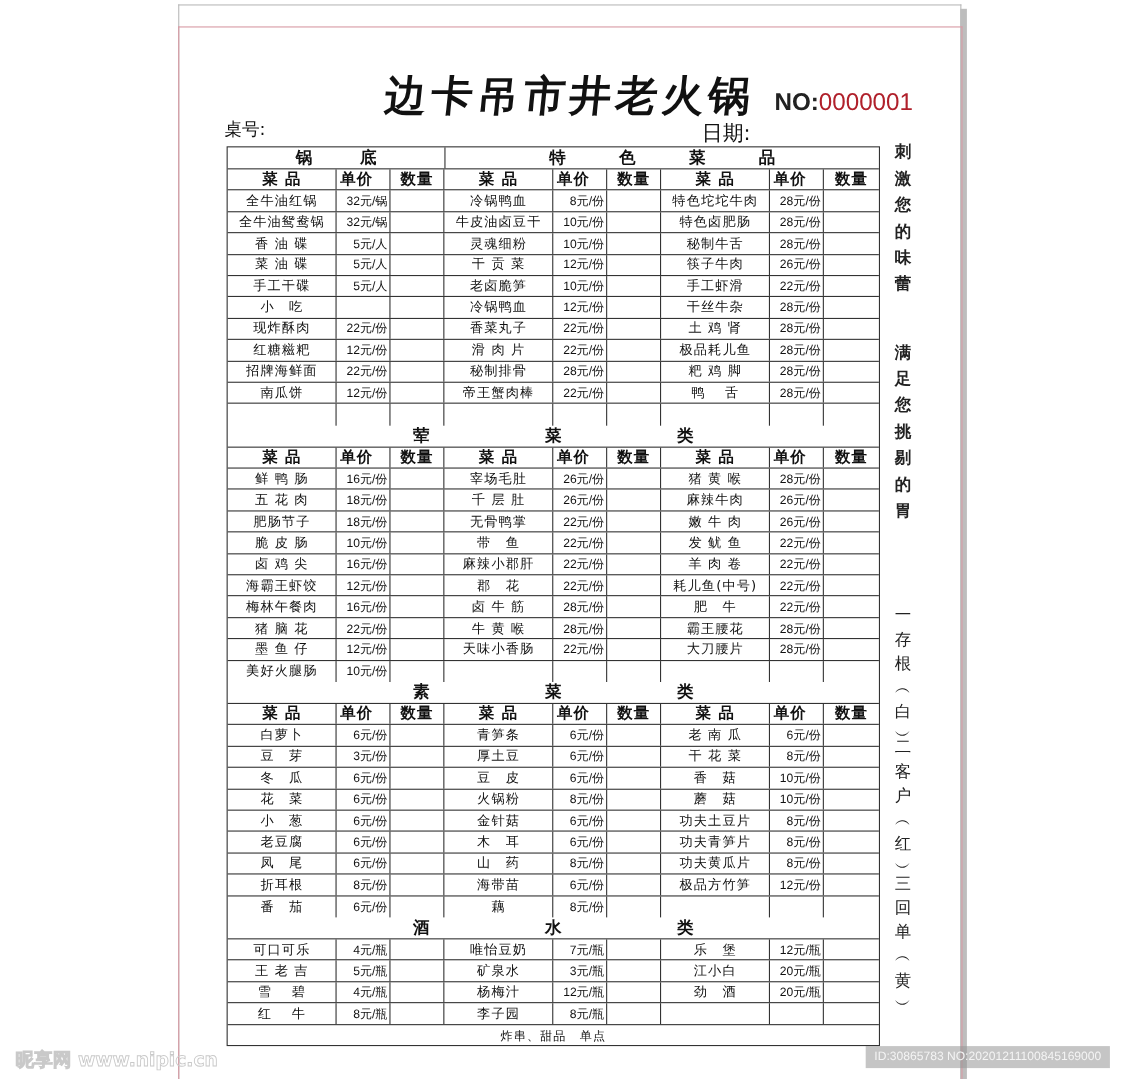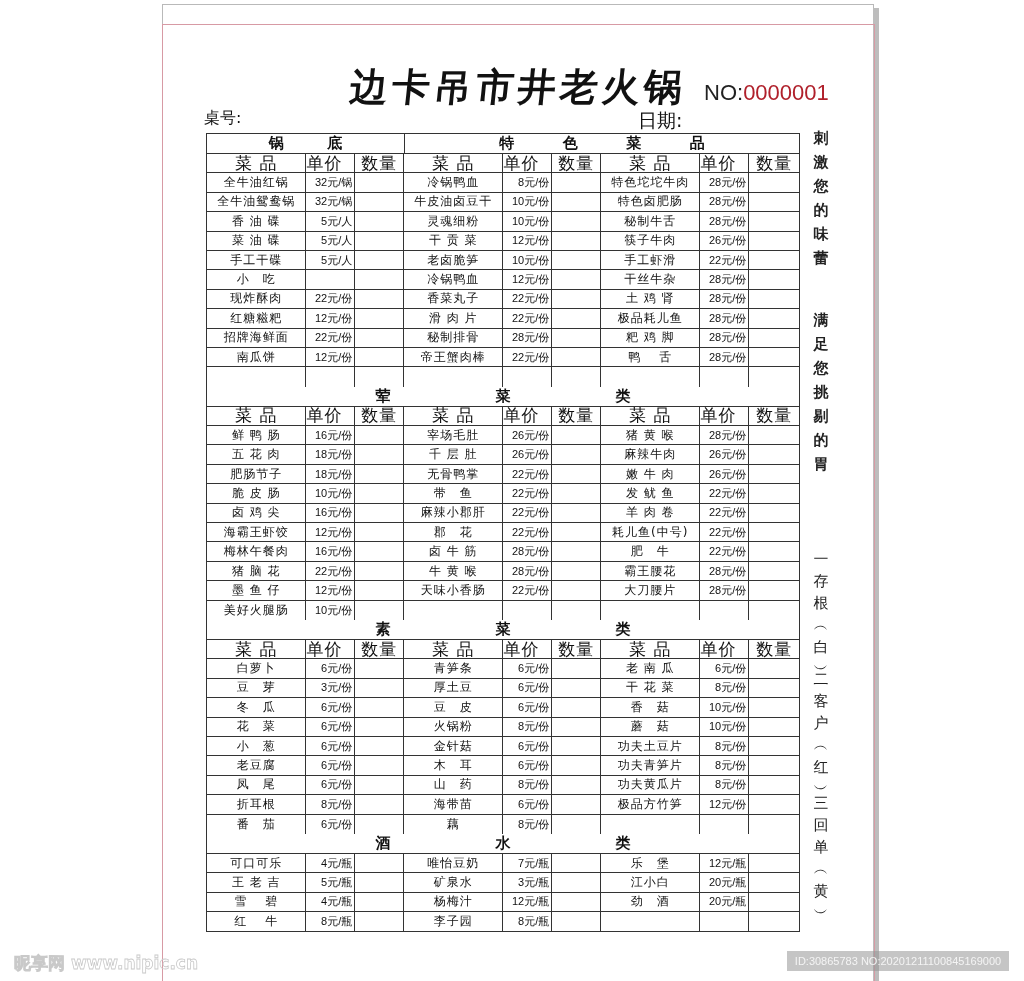--- a/index.html
+++ b/index.html
@@ -18,21 +18,21 @@
     position: absolute; left: 162px; top: 24px; width: 711px; height: 957px;
     border-top: 1px solid #d79aa4; border-left: 1px solid #d79aa4; border-right: 1px solid #d79aa4;
     pointer-events: none;
   }
   .title {
     position: absolute; left: 350px; top: 62px; font-family: "DejaVu Serif", "Liberation Serif", serif;
     font-size: 38px; font-weight: bold; letter-spacing: 4px; color: #111; white-space: nowrap;
     transform: skewX(-6deg);
   }
   .no-wrap { position: absolute; left: 704px; top: 80px; font-size: 22px; white-space: nowrap; font-family: "Liberation Sans", sans-serif; }
-  .no-label { color: #222; }
+  .no-label { color: #222; font-weight: bold; }
   .no-value { color: #b0202b; }
   .table-no { position: absolute; left: 204px; top: 108px; font-size: 16px; white-space: nowrap; }
   .date { position: absolute; left: 638px; top: 108px; font-size: 19px; white-space: nowrap; }
 
   .menu {
     position: absolute; left: 206px; top: 133px; width: 594px;
     border: 1.5px solid #333; box-sizing: border-box;
   }
   .sec-head {
     height: 19px; display: flex; border-bottom: 1px solid #333;
@@ -43,21 +43,21 @@
   .sec-head .right { flex: 1; padding: 0 70px; }
   .sec-head.full { justify-content: center; }
   .sec-head.full .part { width: 360px; padding: 0; }
   .row { display: flex; height: 19.4px; border-bottom: 1px solid #333; box-sizing: border-box; }
   .row:last-child { border-bottom: none; }
   .cell { border-right: 1px solid #333; box-sizing: border-box; font-size: 12px; display: flex; align-items: center; white-space: nowrap; overflow: hidden; }
   .cell:last-child { border-right: none; }
   .c-name { width: 100px; justify-content: center; letter-spacing: 1px; }
   .c-price { width: 49px; justify-content: flex-end; padding-right: 2px; font-size: 11px; font-family: "Liberation Sans", sans-serif; }
   .c-qty { width: 49px; }
-  .col-head .cell { font-weight: normal; font-size: 17px; justify-content: center; font-family: "DejaVu Serif", serif; letter-spacing: 1px; }
+  .col-head .cell { font-weight: bold; font-size: 14px; justify-content: center; font-family: "DejaVu Serif", serif; letter-spacing: 1px; }
   .col-head .c-price { padding-right: 12px; }
   .footer-row { height: 18px; display: flex; align-items: center; justify-content: center; font-size: 11px; letter-spacing: 1px; }
 
   .vert {
     position: absolute; left: 810px; width: 22px; font-size: 15px; text-align: center; line-height: 24px;
     font-family: "DejaVu Serif", "Liberation Serif", serif; font-weight: bold; color: #222;
   }
   .vert.copy { font-weight: normal; font-family: "DejaVu Sans", sans-serif; font-size: 15px; line-height: 22px; }
   .vert span { display: block; }
 
@@ -527,20 +527,21 @@
         <div class="cell c-qty"></div>
         <div class="cell c-name">李子园</div>
         <div class="cell c-price">8元/瓶</div>
         <div class="cell c-qty"></div>
         <div class="cell c-name"></div>
         <div class="cell c-price"></div>
         <div class="cell c-qty" style="width: 50px;"></div>
       </div>
     </div>
 
+  <div class="footer-row" style="border-top:1px solid #333">炸串、甜品　单点</div>
 </div>
 
 <div class="vert" style="top:126px">
   <span>刺</span>
     <span>激</span>
     <span>您</span>
     <span>的</span>
     <span>味</span>
     <span>蕾</span>
 </div>

